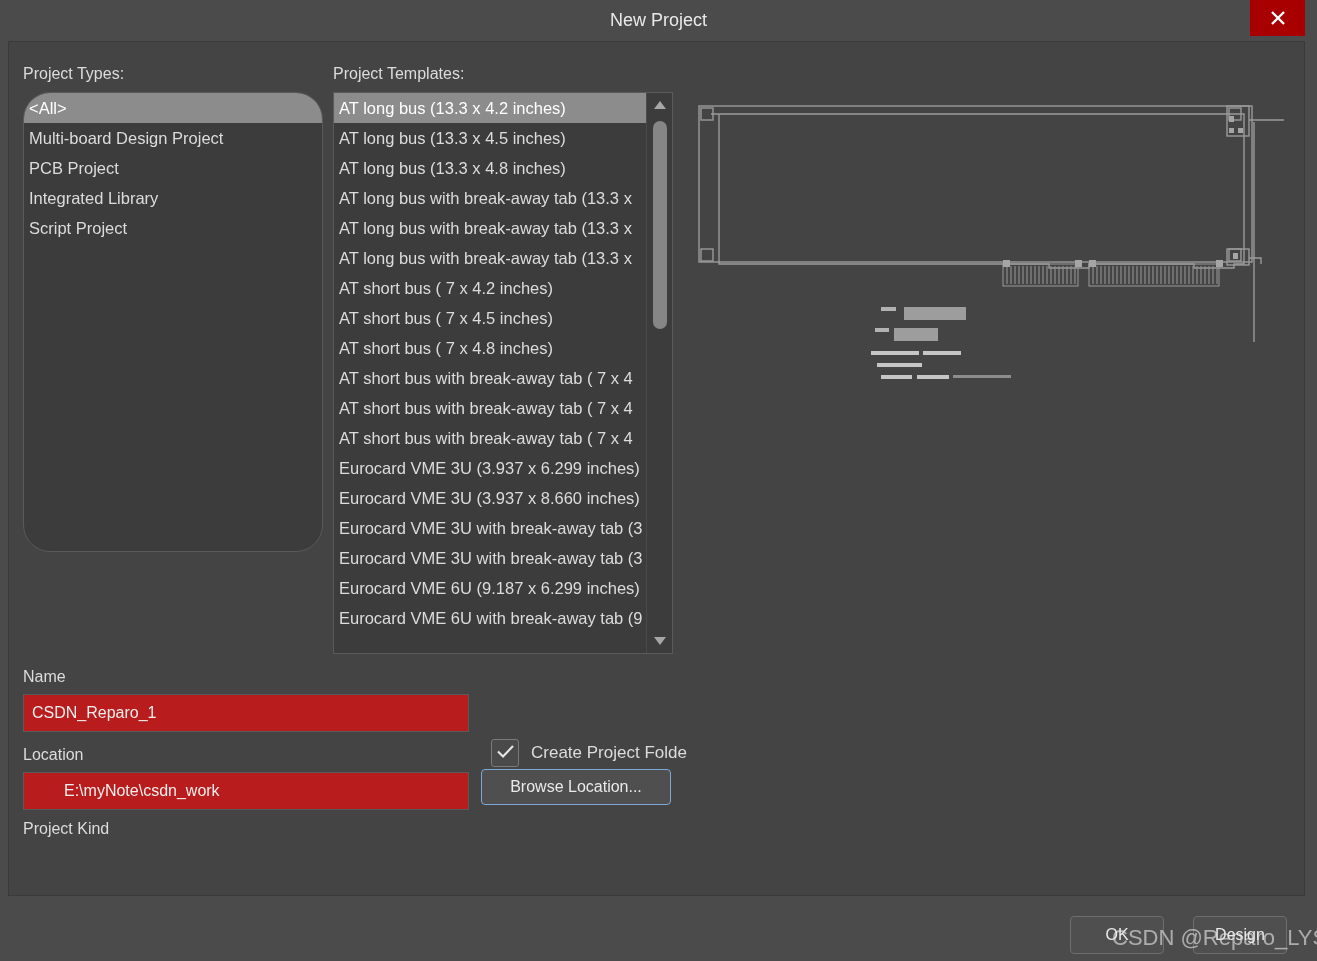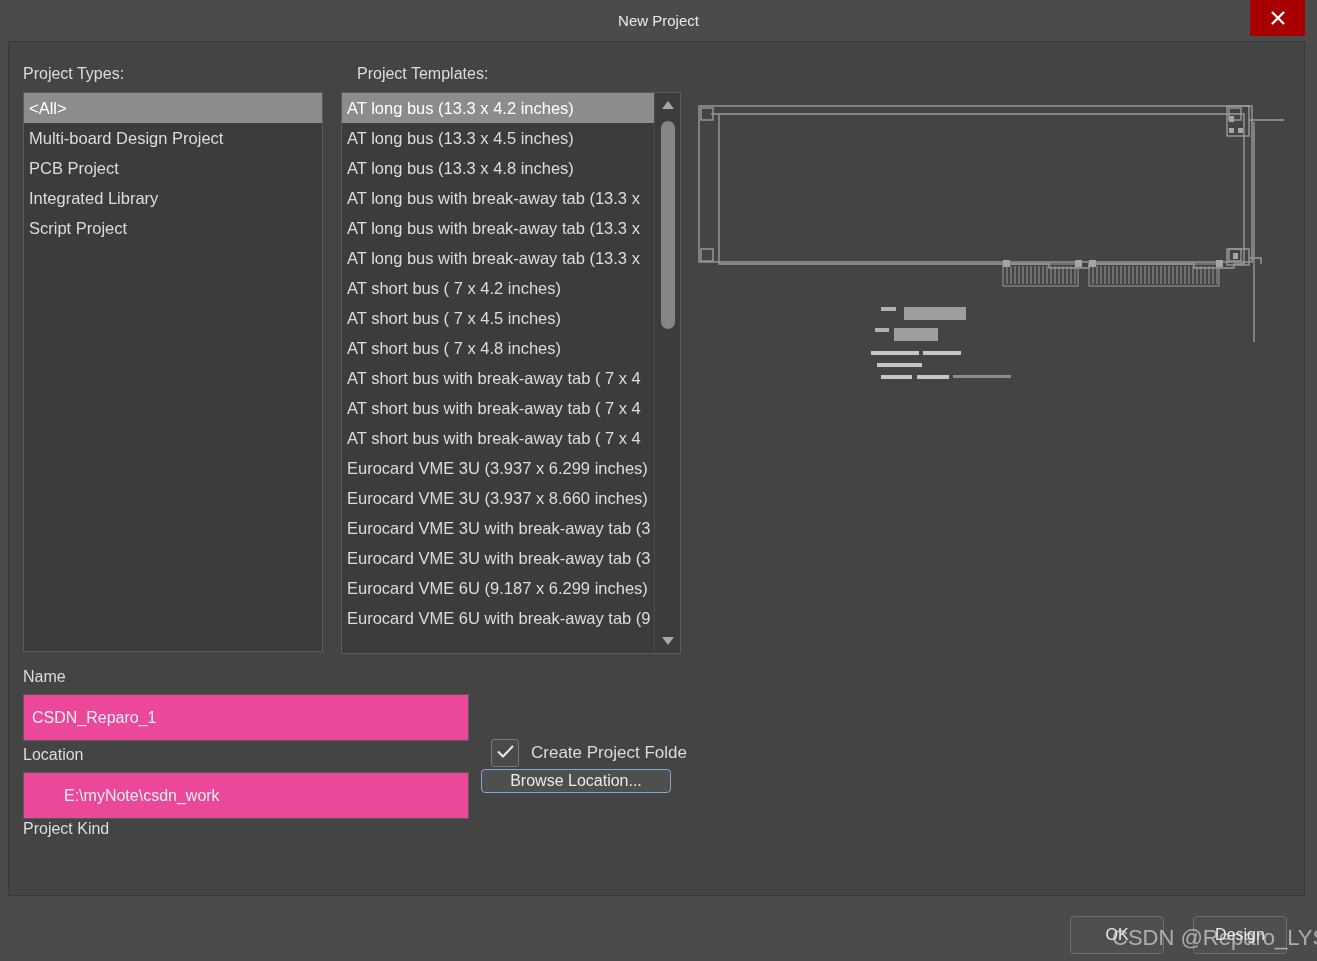--- a/index.html
+++ b/index.html
@@ -11,21 +11,21 @@
   }
 
   
   .titlebar {
     position: absolute; left: 0; top: 0; width: 1317px; height: 41px;
     background: #4b4b4b;
   }
   .titlebar-text {
     position: absolute; left: 0; top: 0; width: 1317px; height: 41px;
     line-height: 41px; text-align: center;
-    color: #e9e9e9; font-size: 15px;
+    color: #e9e9e9; font-size: 18px;
   }
   .close-btn {
     position: absolute; right: 12px; top: 0; width: 55px; height: 36px;
     background: #a80000; border: none; cursor: pointer;
     display: flex; align-items: center; justify-content: center;
   }
   .close-btn svg { display: block; }
 
   
   .panel {
@@ -37,22 +37,22 @@
 
   .field-label {
     position: absolute; color: #dcdcdc; font-size: 16px;
   }
 
   
   .listbox {
     position: absolute; background: #3c3c3c; border: 1px solid #5a5a5a;
     overflow: hidden;
   }
-  #project-types-list { left: 14px; top: 50px; width: 300px; height: 560px; }
-  #project-templates-list { left: 332px; top: 50px; width: 340px; height: 562px; padding-left: 40px; }
+  #project-types-list { left: 14px; top: 50px; width: 300px; height: 460px; border-radius: 27px; }
+  #project-templates-list { left: 324px; top: 50px; width: 340px; height: 562px; padding-left: 40px; }
 
   .list-inner { position: absolute; left: 0; top: 0; right: 0; bottom: 0; }
   #templates-inner { right: 26px; }
 
   .list-item {
     height: 30px; line-height: 30px;
     padding: 0 0 0 5px;
     color: #dcdcdc; font-size: 16.5px;
     white-space: nowrap; overflow: hidden;
     cursor: default;
@@ -71,24 +71,24 @@
   }
   .scroll-arrow.up { top: 0; }
   .scroll-arrow.down { bottom: 0; }
   .scroll-thumb {
     position: absolute; left: 6px; top: 28px; width: 14px; height: 208px;
     background: #868686; border-radius: 7px; cursor: pointer;
   }
 
   
   .text-input {
-    position: absolute; background: #ec4899;
+    position: absolute; background: #b91c1c;
     border: 1px solid #5a5a5a;
     color: #eeeeee; font-size: 16px;
-    padding: 0 8px; height: 47px;
+    padding: 0 8px; height: 38px;
     font-family: "Liberation Sans", sans-serif;
     outline: none;
   }
 
   
   .btn {
     position: absolute;
     background: #4f4f4f; border: 1px solid #6e6e6e; border-radius: 4px;
     color: #e9e9e9; font-size: 16px;
     font-family: "Liberation Sans", sans-serif;
@@ -150,21 +150,21 @@
       <svg width="20" height="20" viewBox="0 0 20 20">
         <path d="M4 4 L16 16 M16 4 L4 16" stroke="#ffffff" stroke-width="2.4" fill="none"></path>
       </svg>
     </span>
   </button>
 </div>
 
 <div class="panel">
 
   <div class="field-label" style="left:14px; top:23px;">Project Types:</div>
-  <div class="field-label" style="left:324px; top:23px;margin-left:24px;">Project Templates:</div>
+  <div class="field-label" style="left:324px; top:23px;">Project Templates:</div>
 
   <div class="listbox" id="project-types-list">
     <div class="list-inner" id="types-inner">
         <div class="list-item selected">&lt;All&gt;</div>
         <div class="list-item">Multi-board Design Project</div>
         <div class="list-item">PCB Project</div>
         <div class="list-item">Integrated Library</div>
         <div class="list-item">Script Project</div>
       </div>
   </div>
@@ -323,21 +323,21 @@
         <svg width="19" height="15" viewBox="0 0 19 15">
           <path d="M2 7.5 L7 12.5 L17 2" stroke="#e8e8e8" stroke-width="2.1" fill="none"></path>
         </svg>
       </span>
     </div>
     <div class="checkbox-label">Create Project Folde</div>
   </div>
 
   <div class="field-label" style="left:14px; top:704px;">Location</div>
   <input class="text-input" id="location-input" style="left: 14px; top: 730px; width: 446px; padding-left: 40px;" value="E:\myNote\csdn_work">
-  <button class="btn accent" style="left:472px; top:727px; width:190px; height:24px;">Browse Location...</button>
+  <button class="btn accent" style="left:472px; top:727px; width:190px; height:36px;">Browse Location...</button>
 
   <div class="field-label" style="left:14px; top:778px;">Project Kind</div>
 
 </div>
 
 <button class="btn footer-btn" id="ok-button">OK</button>
 <button class="btn footer-btn" id="cancel-button">Design</button>
 
 <div class="watermark">CSDN @Reparo_LYS</div>
 

